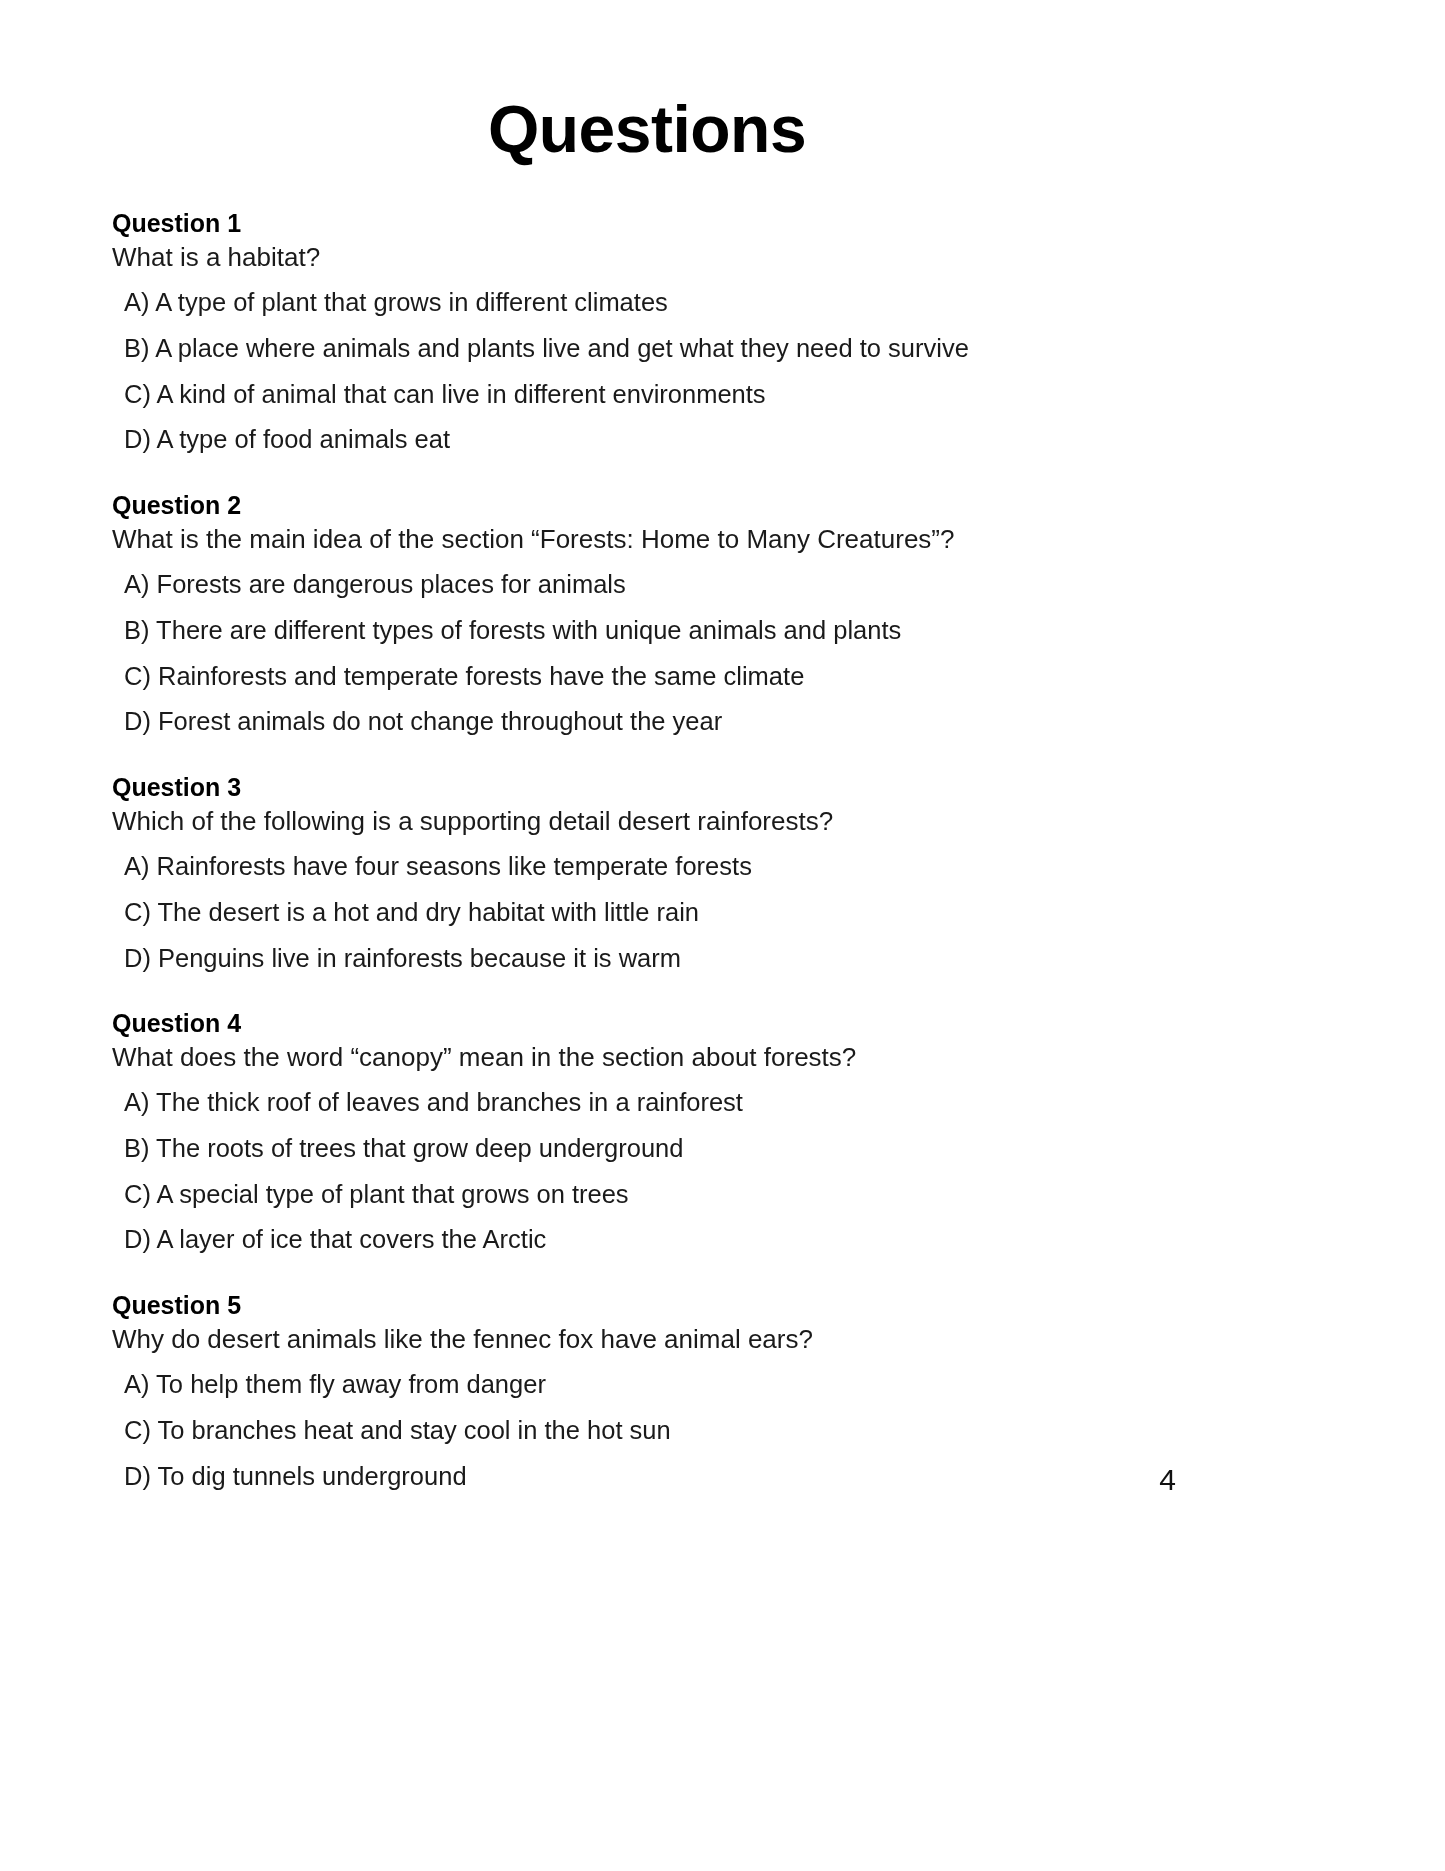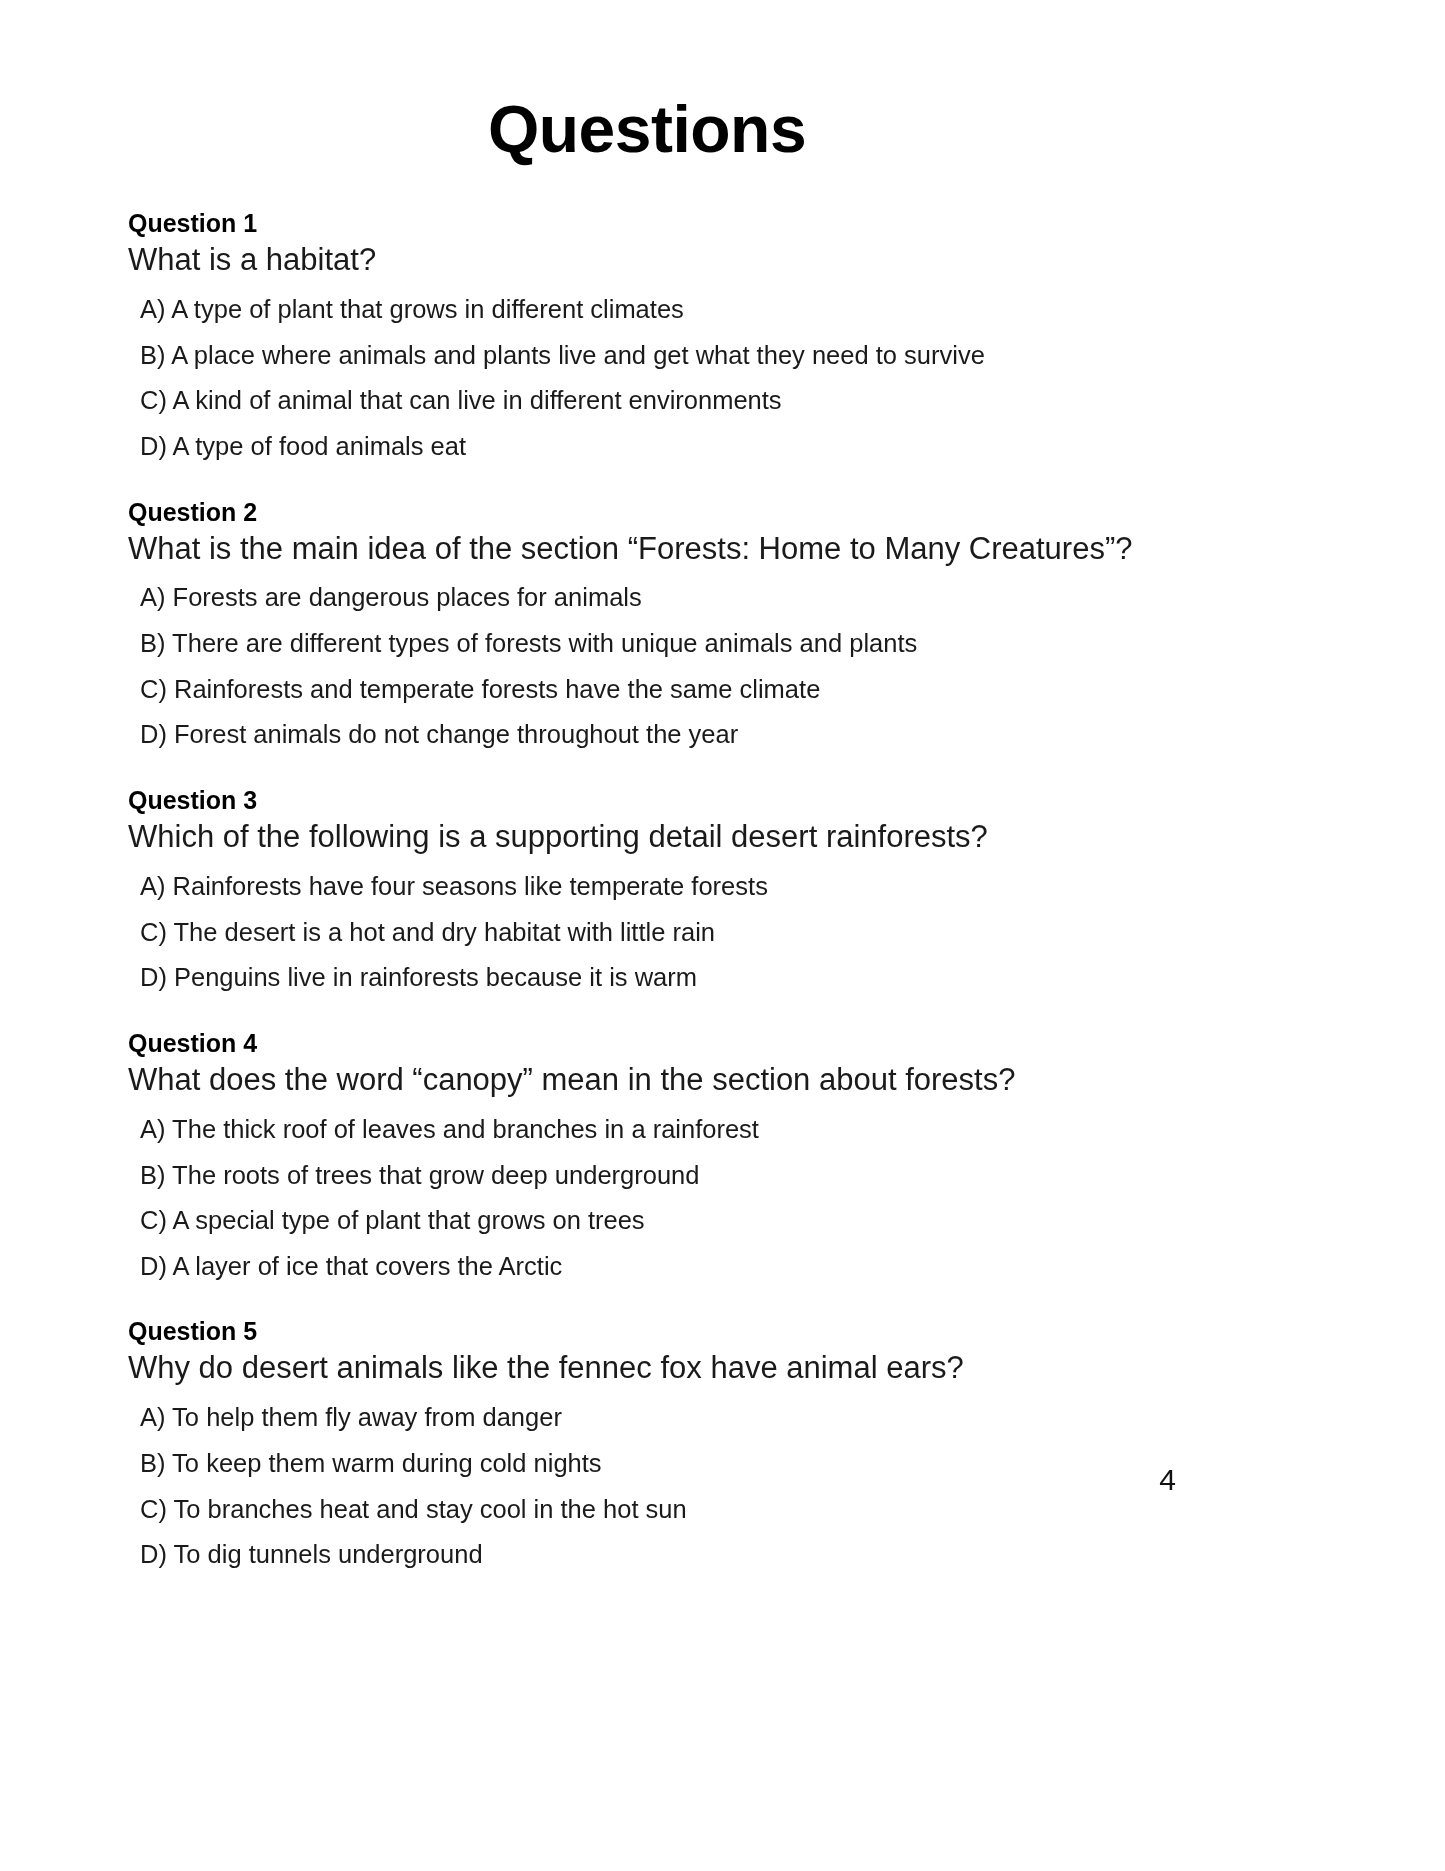--- a/index.html
+++ b/index.html
@@ -31,21 +31,21 @@
     font-weight: 700;
     letter-spacing: -0.5px;
     color: #000000;
     margin: 0;
     padding-top: 96px;
     line-height: 1.0;
   }
 
   .content {
     position: absolute;
-    left: 128px;
+    left: 112px;
     top: 207px;
     width: 1160px;
   }
 
   .question-block {
     margin-bottom: 32px;
   }
 
   .question-block:last-of-type {
     margin-bottom: 0;
@@ -54,21 +54,21 @@
   .question-heading {
     font-size: 25px;
     font-weight: 700;
     color: #000000;
     line-height: 1.32;
     margin: 0 0 0 0;
     white-space: nowrap;
   }
 
   .question-prompt {
-    font-size: 31px;
+    font-size: 26px;
     font-weight: 400;
     color: #1a1a1a;
     line-height: 1.32;
     margin: 0;
     white-space: nowrap;
   }
 
   .option-line {
     font-size: 25.5px;
     font-weight: 400;
@@ -129,21 +129,20 @@
       <div class="option-line">A) The thick roof of leaves and branches in a rainforest</div>
       <div class="option-line">B) The roots of trees that grow deep underground</div>
       <div class="option-line">C) A special type of plant that grows on trees</div>
       <div class="option-line">D) A layer of ice that covers the Arctic</div>
     </div>
 
     <div class="question-block">
       <div class="question-heading">Question 5</div>
       <div class="question-prompt">Why do desert animals like the fennec fox have animal ears?</div>
       <div class="option-line">A) To help them fly away from danger</div>
-      <div class="option-line">B) To keep them warm during cold nights</div>
       <div class="option-line">C) To branches heat and stay cool in the hot sun</div>
       <div class="option-line">D) To dig tunnels underground</div>
     </div>
 
   </div>
 
   <div class="page-number">4</div>
 
 </div>
 

